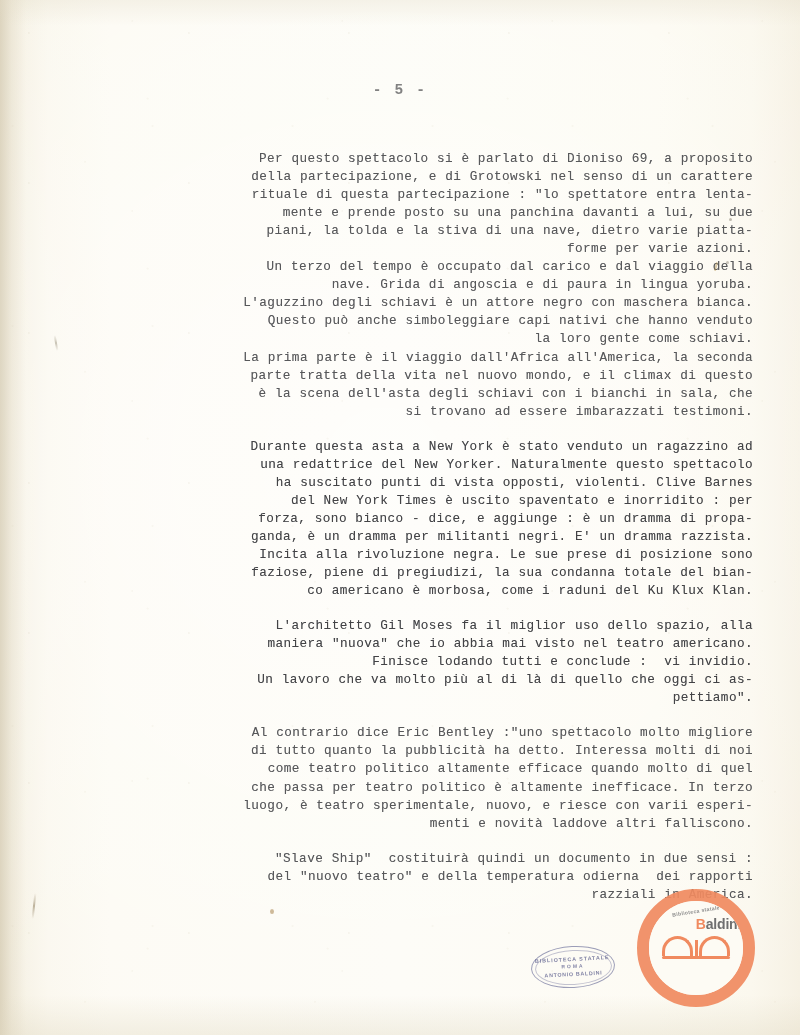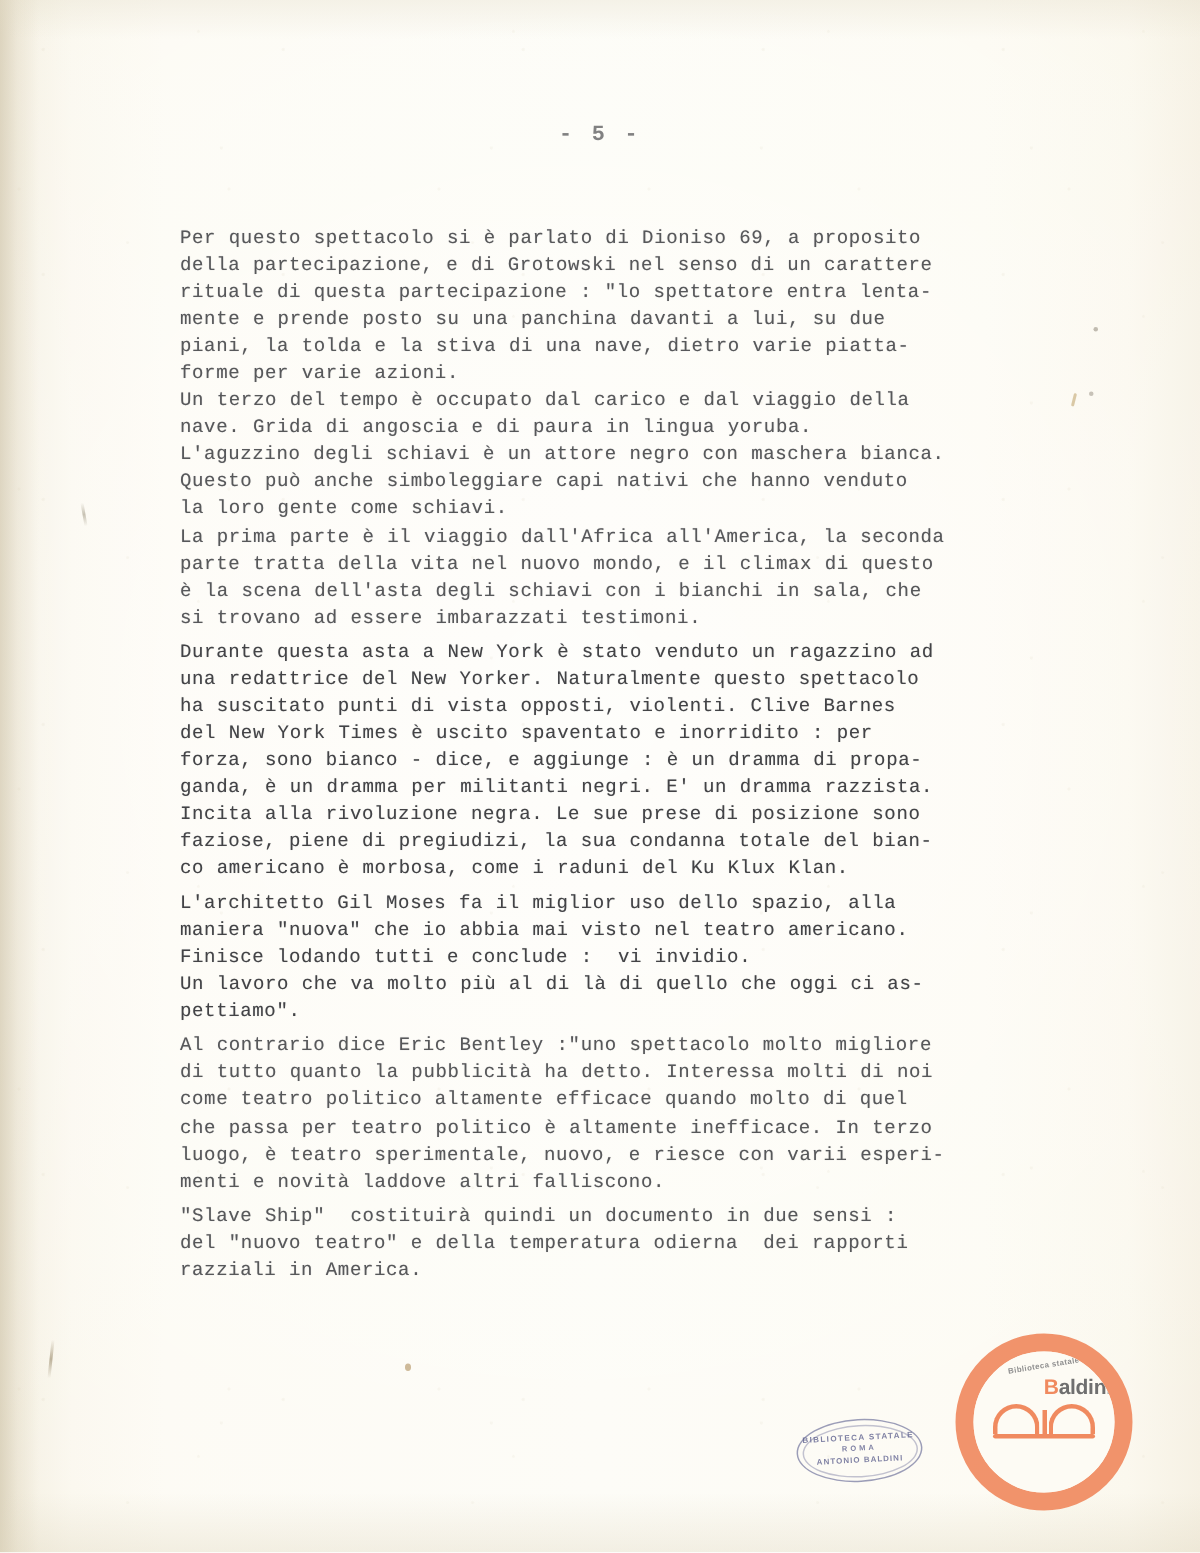--- a/index.html
+++ b/index.html
@@ -64,36 +64,37 @@
     text-align: center;
     font-size: 14.5px;
     letter-spacing: 2.2px;
     color: #5f5f60;
     font-weight: 700;
     opacity: .78;
   }
 
   .body-text {
     position: absolute;
-    left: 120px;
+    left: 138px;
     top: 150px;
     width: 615px;
+    text-align: right;
   }
 
   .para {
     font-size: 12.7px;
     line-height: 18.05px;
     letter-spacing: 0.42px;
     color: #454648;
     white-space: pre-wrap;
     word-spacing: 0.4px;
     
     text-shadow: 0 0 0.6px rgba(90,90,95,0.45);
   }
-  .para.gap { margin-top: 5px; }
+  .para.gap { margin-top: 17px; }
 
   
   .ink-strong { color: #3d3e41; opacity: .97; }
   .ink-mid    { color: #4b4c4f; opacity: .93; }
 
   
   .speck {
     position: absolute;
     border-radius: 50%;
     pointer-events: none;

